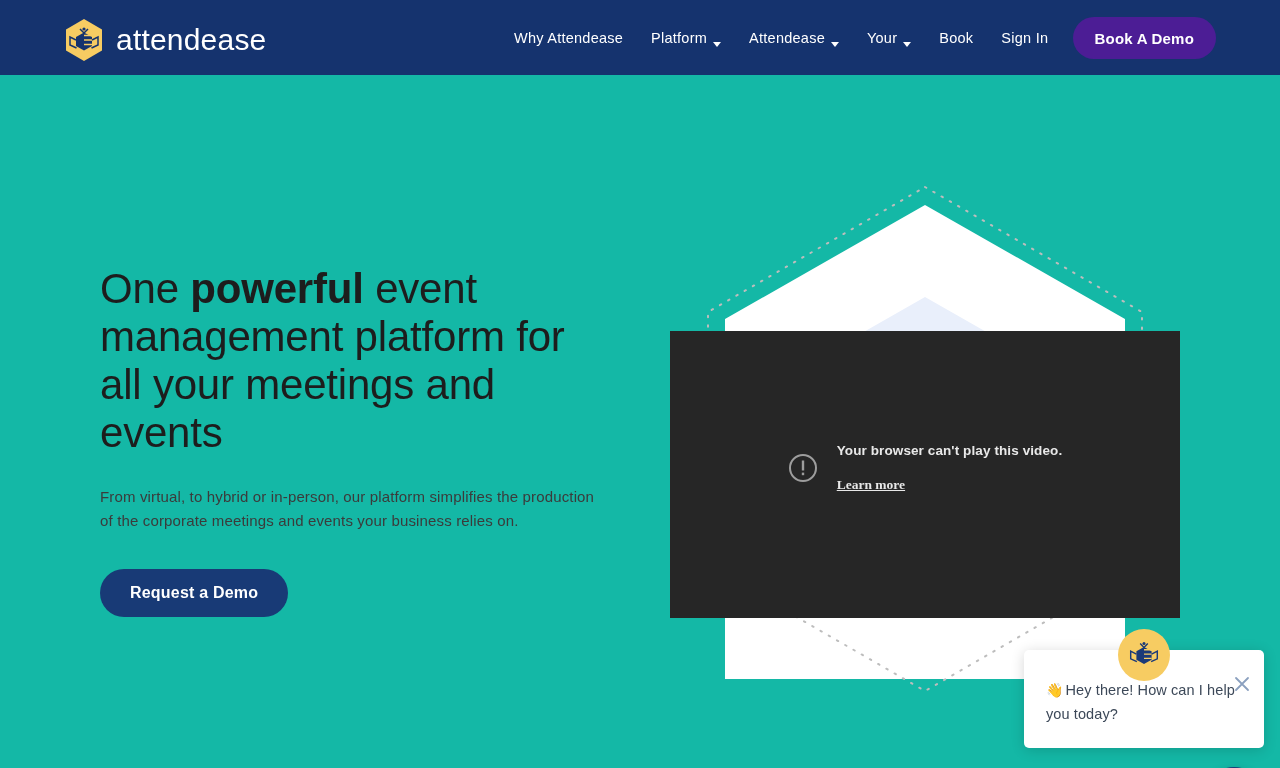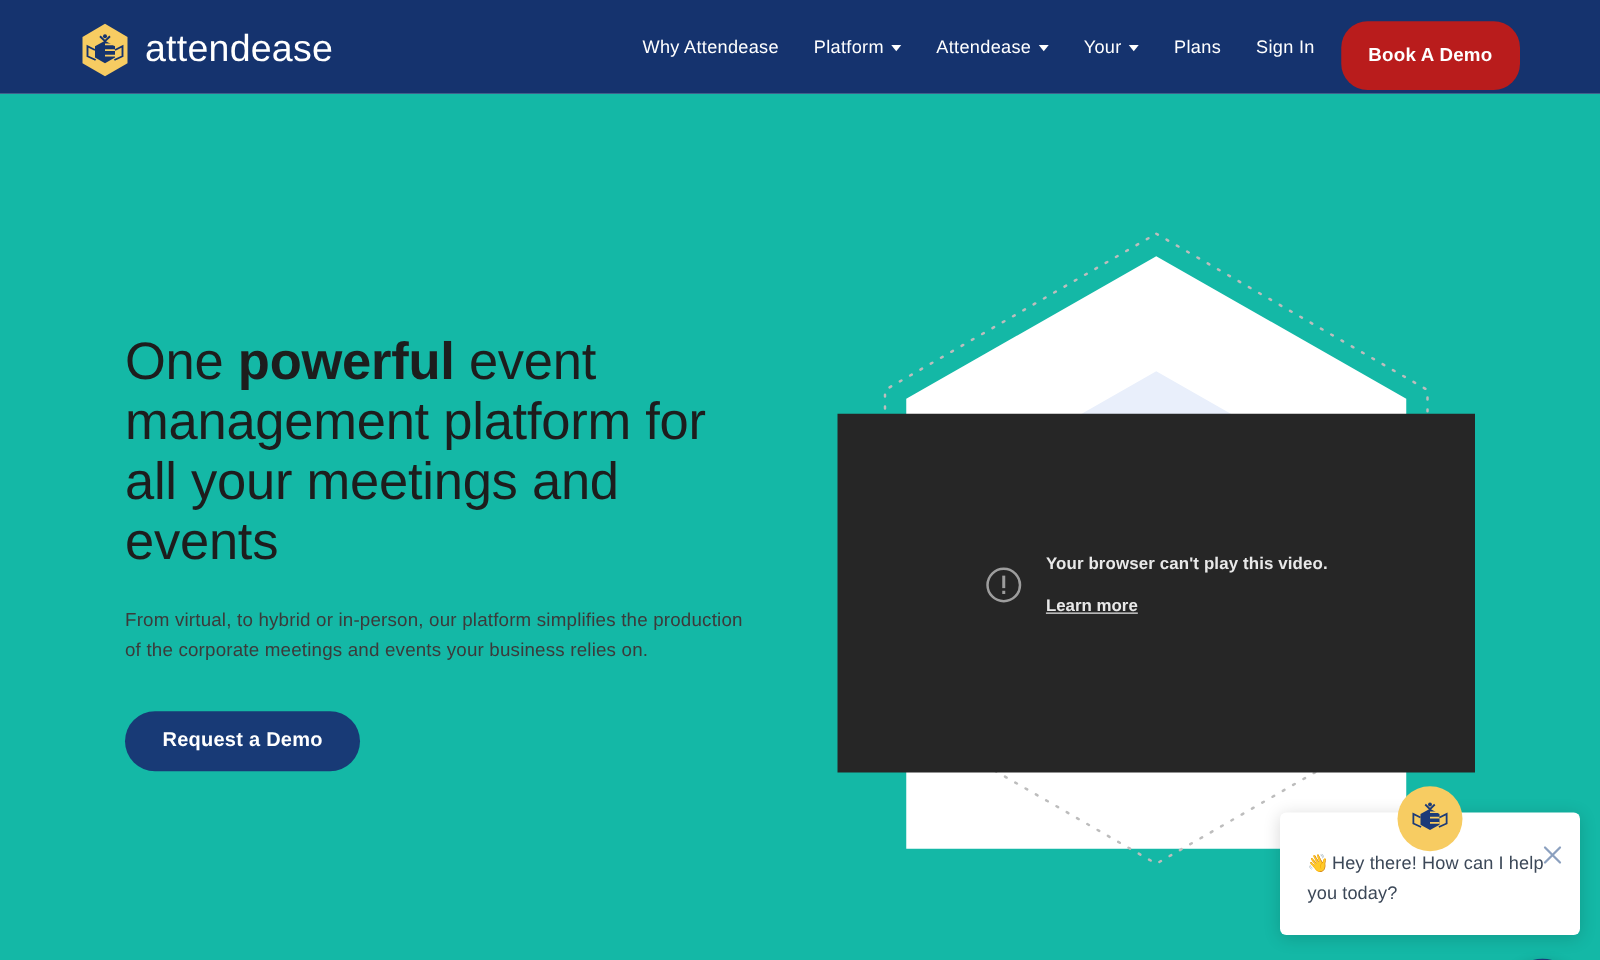--- a/index.html
+++ b/index.html
@@ -47,21 +47,21 @@
     position: absolute;
     left: 500px;
     top: 0;
     height: 75px;
     display: flex;
     align-items: center;
     gap: 0px;
   }
   .nav-item {
     display: inline-flex;
-    align-items: center;
+    align-items: flex-end;
     gap: 6px;
     color: #ffffff;
     font-size: 14.5px;
     letter-spacing: 0.25px;
     text-decoration: none;
     padding: 0 14px;
     white-space: nowrap;
     cursor: pointer;
   }
   .caret {
@@ -71,25 +71,25 @@
     border-right: 4.5px solid transparent;
     border-top: 5px solid #ffffff;
     position: relative;
     top: 1px;
   }
 
   .cta-book {
     position: absolute;
     right: 64px;
     top: 17px;
-    height: 55px;
+    height: 42px;
     padding: 0 22px;
     border: none;
     border-radius: 21px;
-    background: #b91c1c;
+    background: #4c1d95;
     color: #ffffff;
     font-family: "Liberation Sans", sans-serif;
     font-size: 15px;
     font-weight: bold;
     letter-spacing: 0.2px;
     cursor: pointer;
     display: flex;
     align-items: center;
     justify-content: center;
   }
@@ -184,20 +184,21 @@
     display: block;
   }
   .err-link {
     color: #e8e8e8;
     font-size: 13.5px;
     font-weight: bold;
     text-decoration: underline;
     cursor: pointer;
     display: inline-block;
     margin-top: 17px;
+    font-family: Liberation Serif, serif;
   }
 
   
   .chat-avatar {
     position: absolute;
     left: 1118px;
     top: 554px;
     width: 52px;
     height: 52px;
     border-radius: 50%;
@@ -287,21 +288,21 @@
     </a>
     <a class="nav-item" href="#">
       <span>Attendease</span>
       <i class="caret"></i>
     </a>
     <a class="nav-item" href="#">
       <span>Your</span>
       <i class="caret"></i>
     </a>
     <a class="nav-item" href="#">
-      <span>Plans</span>
+      <span>Book</span>
     </a>
     <a class="nav-item" href="#">
       <span>Sign In</span>
     </a>
   </nav>
 
   <button class="cta-book">Book A Demo</button>
 </header>
 
 <section class="hero">

